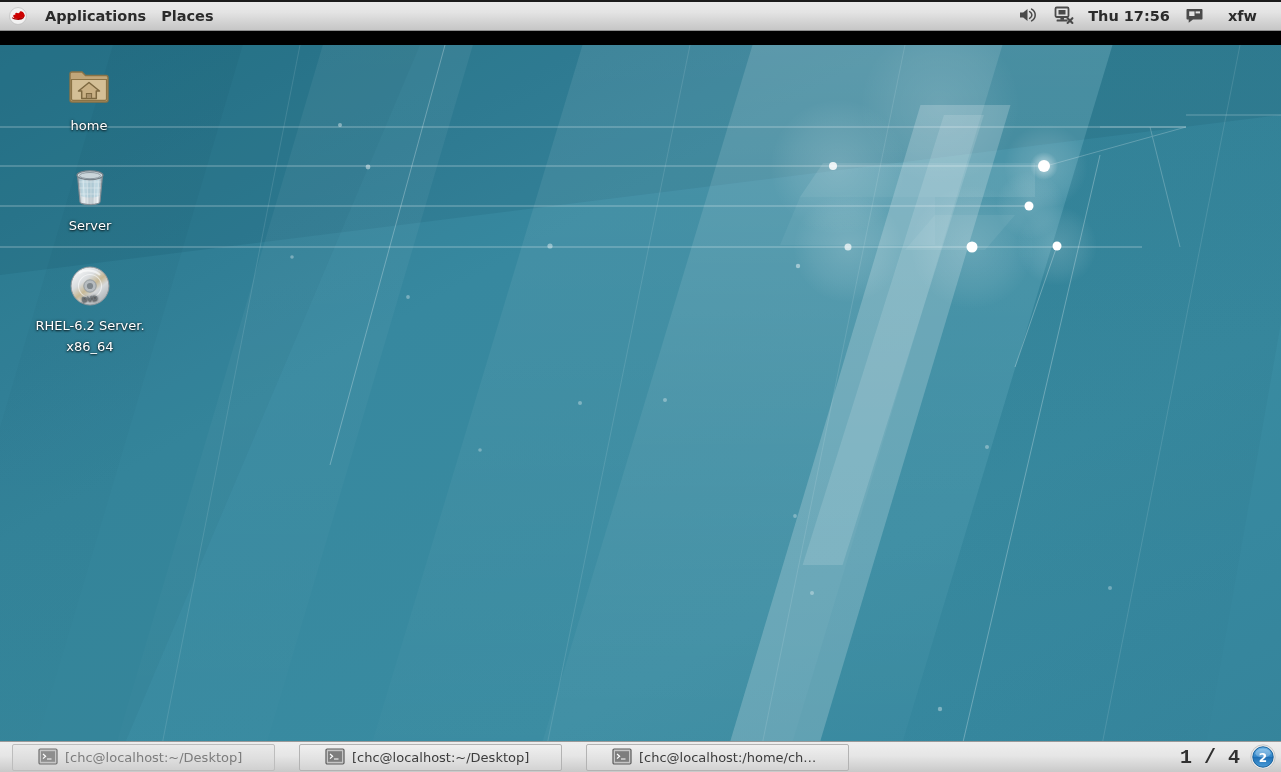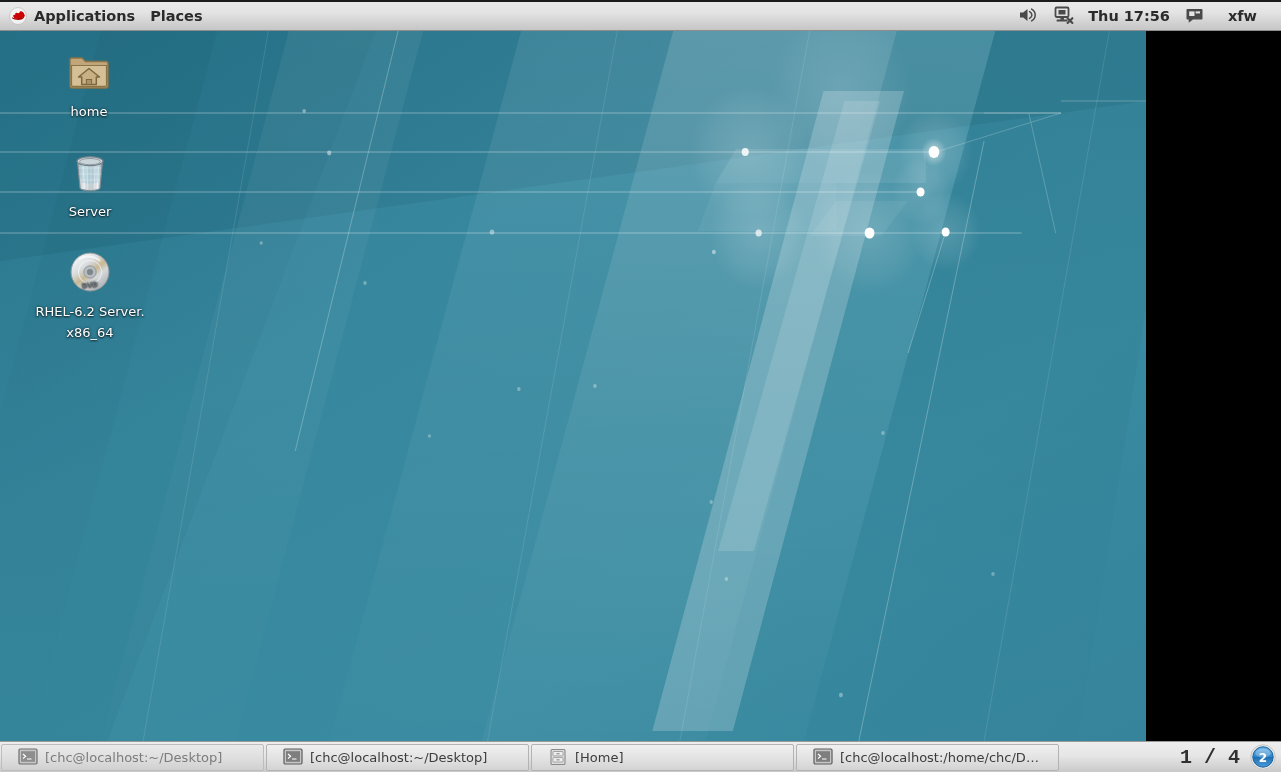--- a/index.html
+++ b/index.html
@@ -42,21 +42,21 @@
     height: 26px;
     padding: 0 7px;
     margin-top: 2px;
     font-size: 14.5px;
     color: #2b2b2b;
     font-family: "DejaVu Sans", sans-serif;
     border-radius: 2px;
     white-space: nowrap;
   }
   .panel-btn.menu { font-weight: bold; }
-  #apps-btn { padding-left: 3px; }
+  #apps-btn { padding-left: 3px; gap: 11px; }
   #places-btn { padding-left: 8px; }
 
   
   .rh-logo { width: 18px; height: 18px; margin-right: 7px; flex: 0 0 auto; }
 
   .tray-icon { width: 22px; height: 22px; margin: 0 7px; display: block; }
 
   #clock {
     font-size: 14.5px;
     font-weight: bold;
@@ -74,22 +74,22 @@
   #xfw-item .lbl {
     font-size: 14.5px;
     color: #2b2b2b;
     margin-left: 22px;
     font-weight: bold;
   }
 
   
   #desktop {
     position: absolute;
-    top: 31px; left: 0;
-    width: 1146px;
+    top: 45px; left: 0;
+    width: 1281px;
     height: 710px;
     overflow: hidden;
     background: #a21caf;
   }
   #wallpaper {
     position: absolute;
     inset: 0;
     width: 100%;
     height: 100%;
     display: block;
@@ -132,22 +132,22 @@
     display: flex;
     align-items: center;
     z-index: 50;
   }
 
   .task-btn {
     position: relative;
     height: 27px;
     display: flex;
     align-items: center;
-    padding: 0 16px;
-    margin: 0 1px;
+    padding: 0 25px;
+    margin: 0 12px;
     font-size: 13px;
     color: #3c3c3c;
     font-family: "DejaVu Sans", sans-serif;
     white-space: nowrap;
     overflow: hidden;
     border: 1px solid #b3b3b3;
     border-radius: 2px;
     background: linear-gradient(to bottom, #f0f0f0, #e2e2e2 55%, #d3d3d3);
     box-sizing: border-box;
     flex: 0 0 auto;
@@ -432,30 +432,20 @@
     <div class="task-btn" style="width:263px">
       <svg class="ticon" viewBox="0 0 20 18">
         <rect x="1" y="1" width="18" height="15" rx="1.2" fill="#c6c6c6" stroke="#5a5a5a" stroke-width="1.2"></rect>
         <rect x="3" y="3.2" width="14" height="10.6" fill="#7e7e7e"></rect>
         <path d="M5 6l2.6 2.3L5 10.6" fill="none" stroke="#ffffff" stroke-width="1.2"></path>
         <line x1="9" y1="11" x2="13.5" y2="11" stroke="#ffffff" stroke-width="1.2"></line>
       </svg>
       <span class="tlabel">[chc@localhost:~/Desktop]</span>
     </div>
 
-    <div class="task-btn" style="width:263px">
-      <svg class="ticon" viewBox="0 0 20 18">
-        <rect x="3" y="1.5" width="14" height="15" rx="1" fill="#dcdcdc" stroke="#8a8a8a" stroke-width="1.1"></rect>
-        <rect x="5" y="3.5" width="10" height="4.4" rx="0.6" fill="#efefef" stroke="#9a9a9a" stroke-width="0.9"></rect>
-        <rect x="5" y="9.6" width="10" height="4.4" rx="0.6" fill="#efefef" stroke="#9a9a9a" stroke-width="0.9"></rect>
-        <rect x="8.4" y="5.2" width="3.2" height="1.1" fill="#8a8a8a"></rect>
-        <rect x="8.4" y="11.3" width="3.2" height="1.1" fill="#8a8a8a"></rect>
-      </svg>
-      <span class="tlabel">[Home]</span>
-    </div>
 
     <div class="task-btn" style="width:263px">
       <svg class="ticon" viewBox="0 0 20 18">
         <rect x="1" y="1" width="18" height="15" rx="1.2" fill="#c6c6c6" stroke="#5a5a5a" stroke-width="1.2"></rect>
         <rect x="3" y="3.2" width="14" height="10.6" fill="#7e7e7e"></rect>
         <path d="M5 6l2.6 2.3L5 10.6" fill="none" stroke="#ffffff" stroke-width="1.2"></path>
         <line x1="9" y1="11" x2="13.5" y2="11" stroke="#ffffff" stroke-width="1.2"></line>
       </svg>
       <span class="tlabel">[chc@localhost:/home/chc/Desk...]</span>
     </div>

